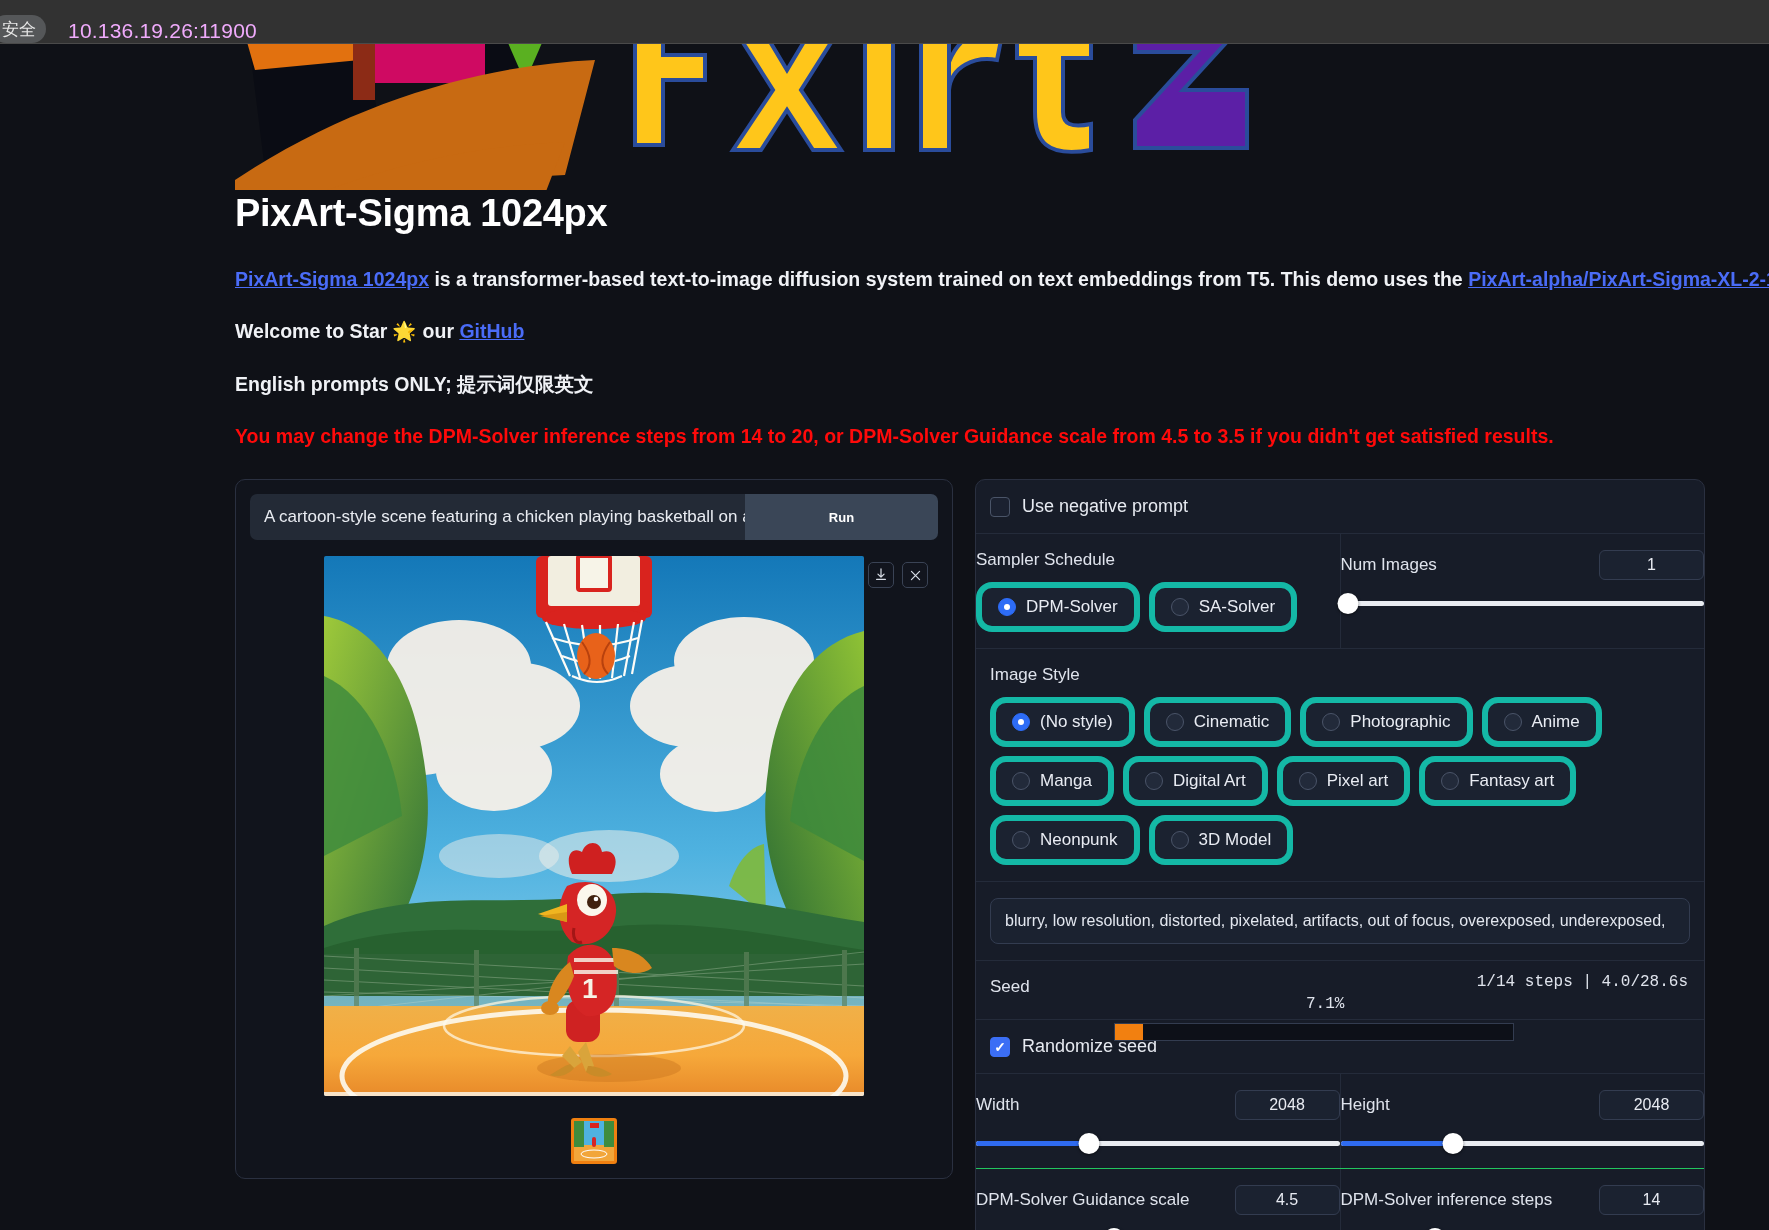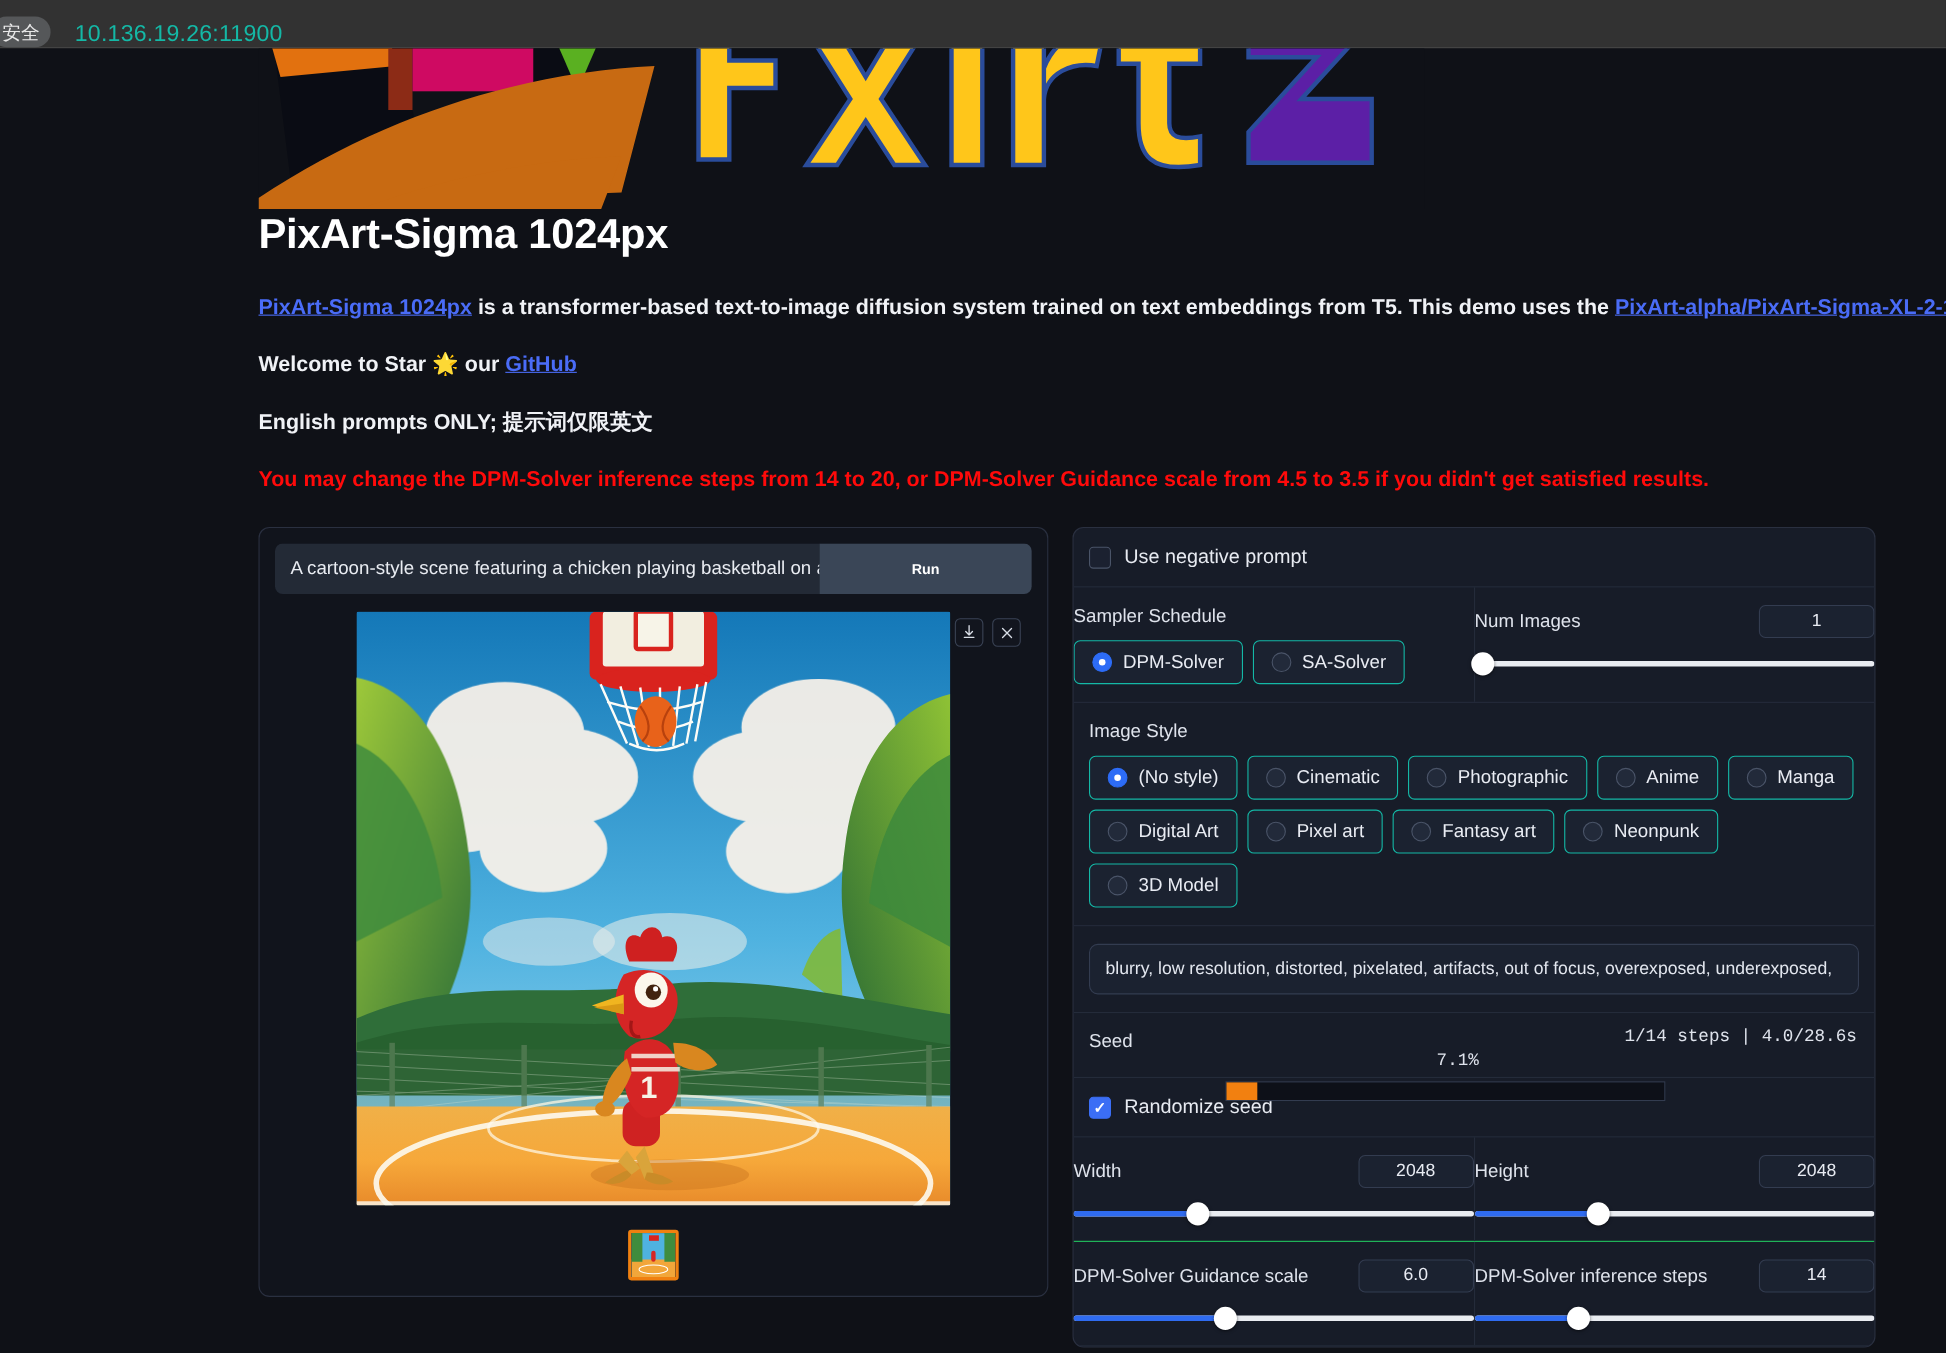--- a/index.html
+++ b/index.html
@@ -19,21 +19,21 @@
     border-bottom: 1px solid #4a4a4a;
   }
   .secure-pill {
     background: #555759; color: #e8e8e8;
     border-radius: 14px; height: 28px;
     display: flex; align-items: center; justify-content: center;
     padding: 0 10px; font-size: 17px;
     margin-left: -14px;
   }
   .url-text {
-    color: #14b8a6; font-size: 21px;
+    color: #f0abfc; font-size: 21px;
     margin-left: 22px; letter-spacing: .2px;
   }
 
   
   .page { position: relative; width: 1769px; height: 1186px; background: #0f1117; }
 
   
   .banner {
     position: absolute; left: 0; top: 0;
     width: 1769px; height: 148px; overflow: hidden;
@@ -137,22 +137,22 @@
   .cbx.on { background: #3b6ef5; border-color: #3b6ef5; }
   .cbx.on::after {
     content: "✓"; color: #fff; font-size: 14px; line-height: 1; font-weight: 700;
   }
   .cbx-txt { color: #e7eaf1; font-size: 18px; }
 
   
   .radios { display: flex; flex-wrap: wrap; gap: 9px; }
   .radio {
     display: flex; align-items: center; gap: 10px;
-    background: #1b2230; border: 1px solid #14b8a6;
-    border-radius: 6px; padding: 9px 16px; cursor: pointer; text-align: right;
+    background: #1b2230; border: 6px solid #14b8a6;
+    border-radius: 16px; padding: 9px 16px; cursor: pointer; text-align: right;
   }
   .dot {
     width: 18px; height: 18px; border-radius: 50%;
     border: 1px solid #4a5468; background: #222a3a; flex: 0 0 auto;
     display:flex; align-items:center; justify-content:center;
   }
   .dot.on { background: #2d6cf6; border-color: #2d6cf6; }
   .dot.on::after { content:""; width:6px; height:6px; border-radius:50%; background:#fff; }
   .radio-txt { color: #e9ecf3; font-size: 17px; white-space: nowrap; }
 
@@ -527,21 +527,21 @@
             <div class="sfill" style="width:31%"></div>
             <div class="sthumb" style="left:31%"></div>
           </div>
         </div>
       </div>
 
       <div class="row2" style="border-bottom:1px solid #242b3a;">
         <div class="half">
           <div class="slider-head">
             <span class="name">DPM-Solver Guidance scale</span>
-            <span class="num-box">6.0</span>
+            <span class="num-box">4.5</span>
           </div>
           <div class="srail">
             <div class="strack"></div>
             <div class="sfill" style="width:38%"></div>
             <div class="sthumb" style="left:38%"></div>
           </div>
         </div>
         <div class="half">
           <div class="slider-head">
             <span class="name">DPM-Solver inference steps</span>

